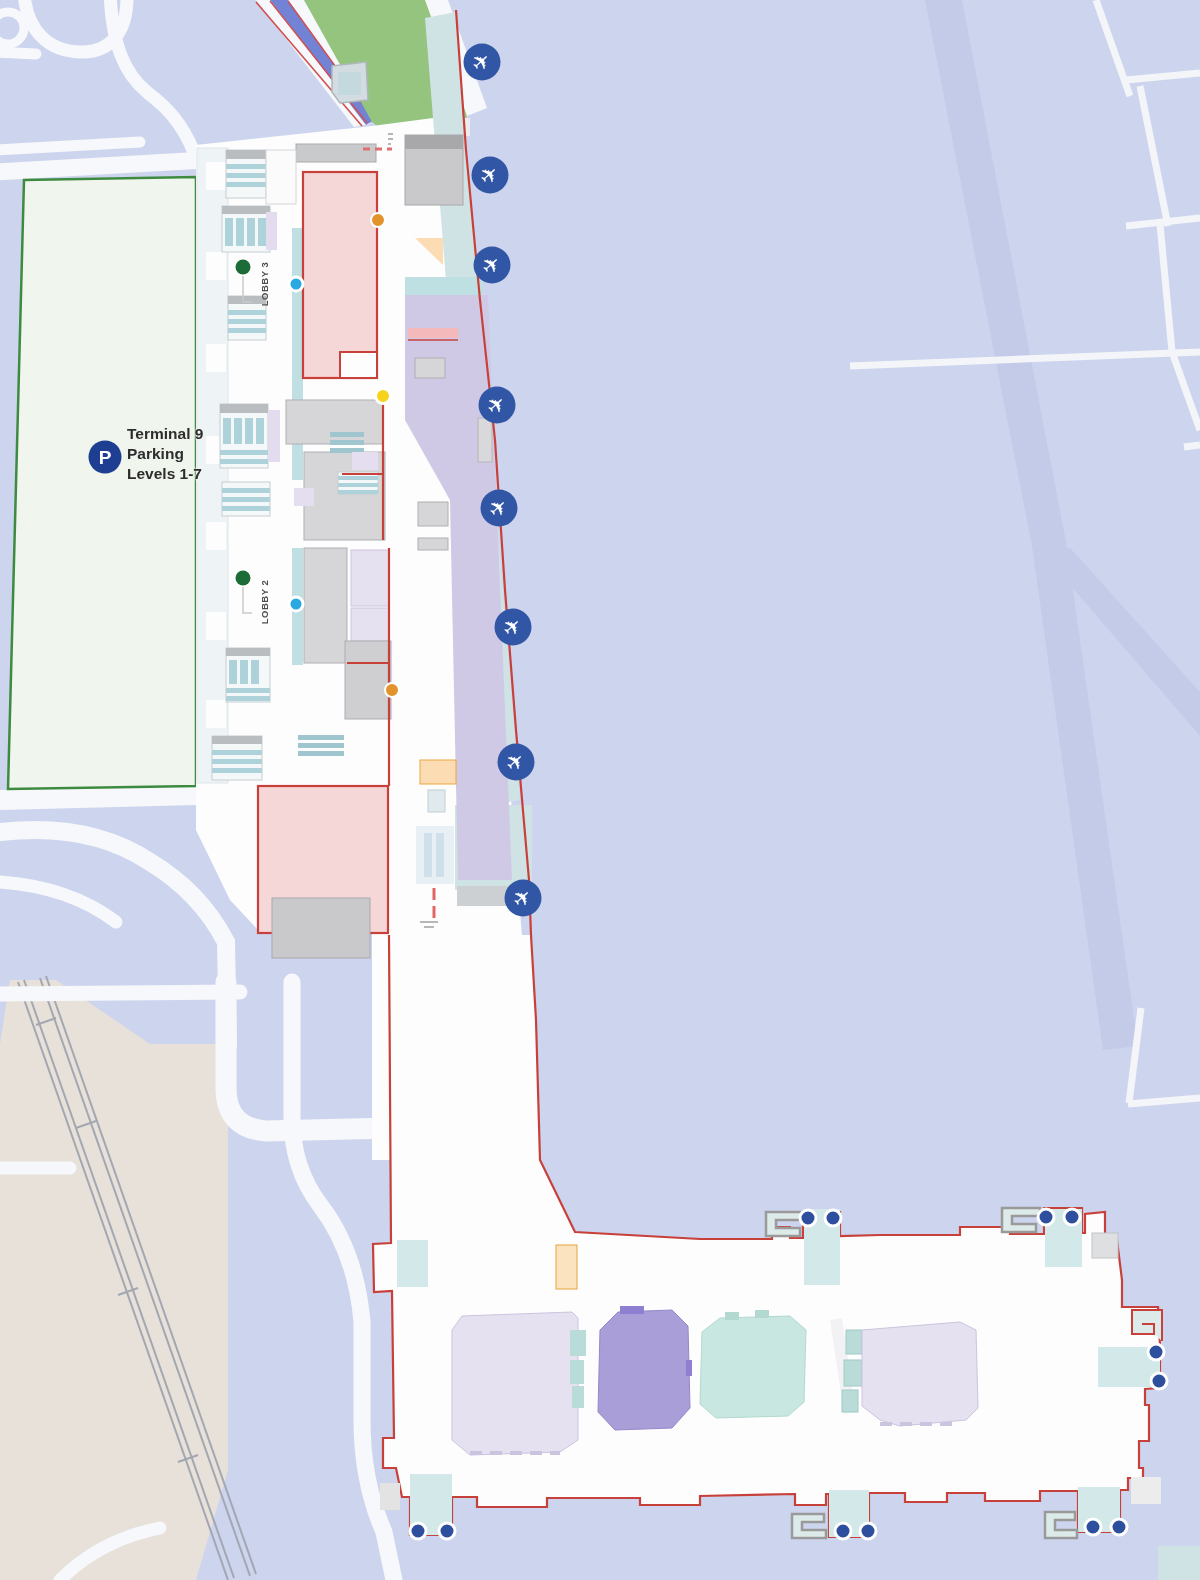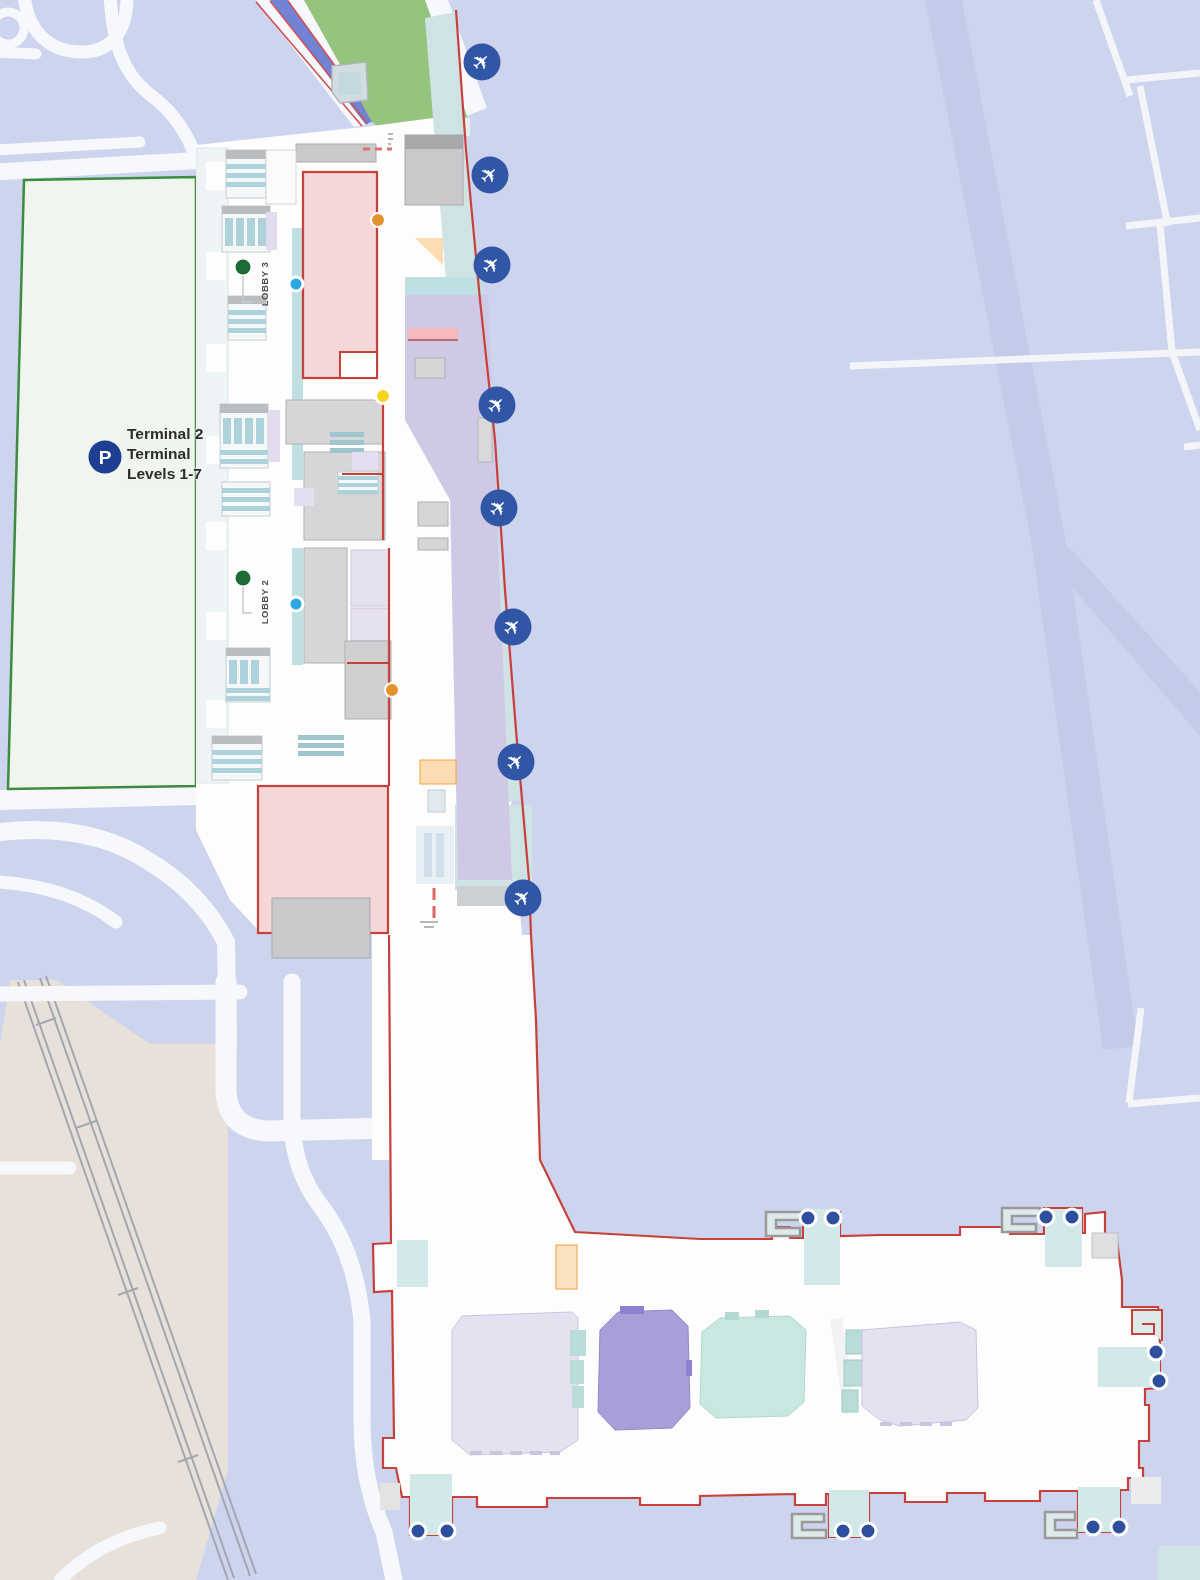--- a/index.html
+++ b/index.html
@@ -339,22 +339,22 @@
       <rect x="844" y="1360" width="18" height="26" fill="#b9dcd9" stroke="#9fcac5"></rect>
       <rect x="842" y="1390" width="16" height="22" fill="#b9dcd9" stroke="#9fcac5"></rect>
       <path d="M862,1330 L960,1322 L976,1330 L978,1408 L966,1420 L900,1426 L880,1420 L862,1406 Z" fill="#e6e1f1" stroke="#cbc4df"></path>
       <line x1="880" y1="1424" x2="960" y2="1424" stroke="#cbc4df" stroke-width="4" stroke-dasharray="12 8"></line>
     </g>
   </g>
 
   <rect x="1158" y="1546" width="42" height="34" fill="#cfe3e5"></rect>
 </svg>
 
-<div class="parking-label"><span>Terminal 2</span>
-<span>Terminal</span>
+<div class="parking-label"><span>Terminal 9</span>
+<span>Parking</span>
 <span>Levels 1-7</span></div>
 
 <div class="lobby-label" style="left:264px;top:284px;">LOBBY 3</div>
 <div class="lobby-label" style="left:264px;top:602px;">LOBBY 2</div>
 
 <div id="markers">
       <div class="marker plane-marker" style="left: 482px; top: 62px;">
         <span>✈</span>
       </div>
       <div class="marker plane-marker" style="left: 490px; top: 175px;">

